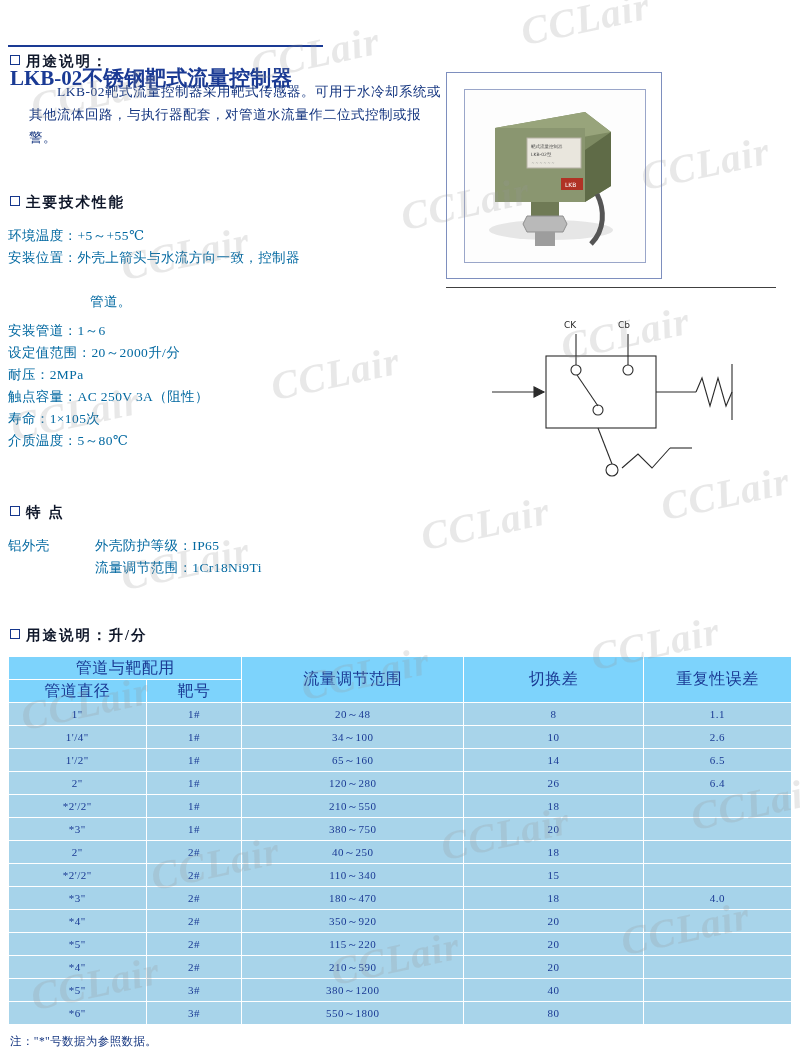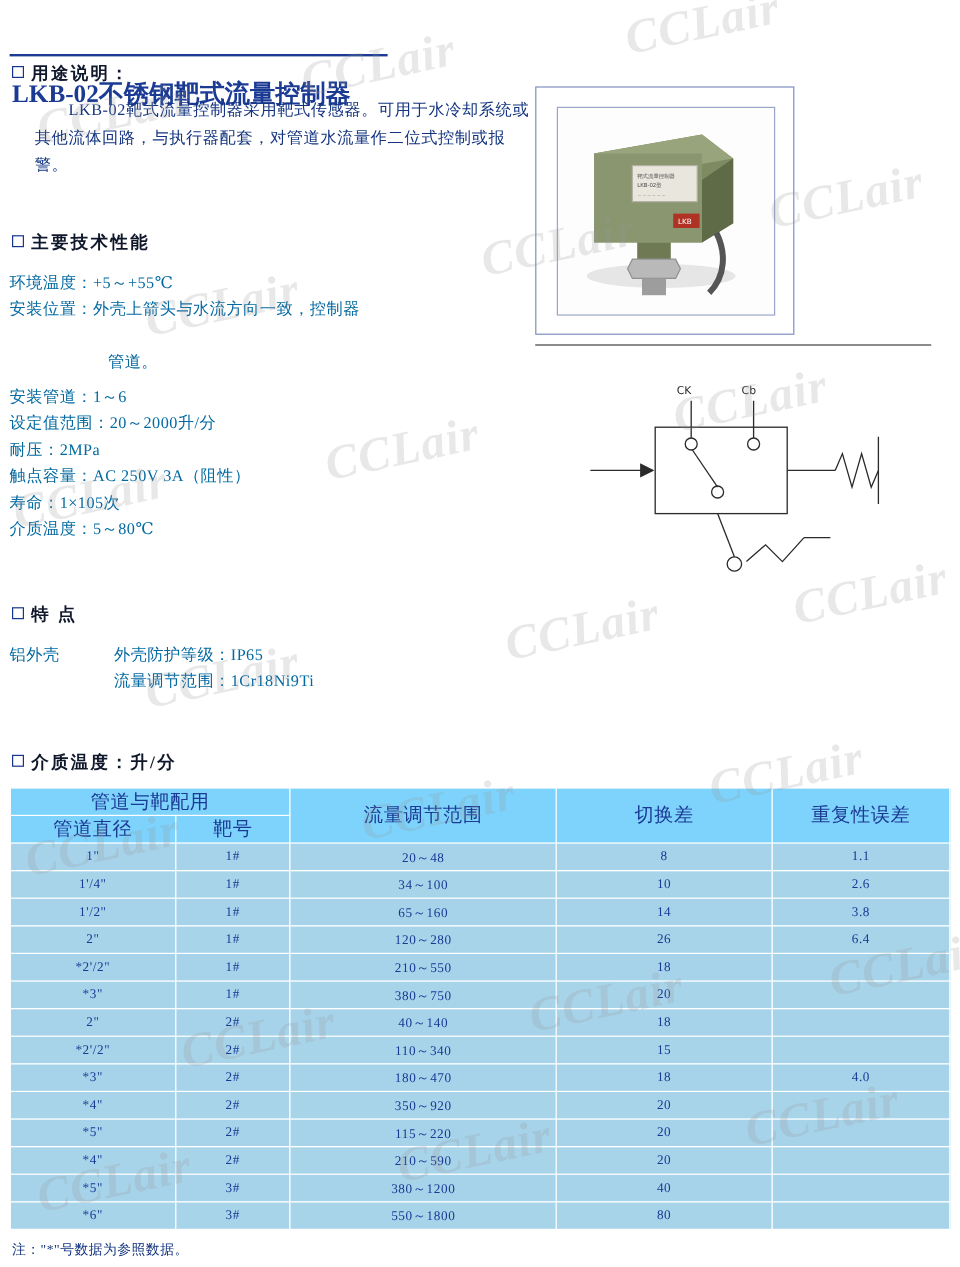--- a/index.html
+++ b/index.html
@@ -180,21 +180,21 @@
   <div class="spec-line" style="left:8px; top:430px;">介质温度：5～80℃</div>
 
   <div class="sect" style="left:10px; top:503px;">
     <span class="box"></span><span>特 点</span>
   </div>
   <div class="spec-line" style="left:8px; top:535px;">铝外壳</div>
   <div class="spec-line" style="left:95px; top:535px;">外壳防护等级：IP65</div>
   <div class="spec-line" style="left:95px; top:557px;">流量调节范围：1Cr18Ni9Ti</div>
 
   <div class="sect" style="left:10px; top:626px;">
-    <span class="box"></span><span>介质温度：升/分</span>
+    <span class="box"></span><span>用途说明：升/分</span>
   </div>
 
   <div class="photo-frame">
     <div class="photo-inner">
       <svg width="180" height="172" viewBox="0 0 180 172">
         <rect x="0" y="0" width="180" height="172" fill="#fdfdfd"></rect>
 
         <ellipse cx="86" cy="140" rx="62" ry="10" fill="#e6e6e6"></ellipse>
 
         <path d="M30 38 L120 22 L146 42 L146 96 L120 112 L30 112 Z" fill="#7d8a62"></path>
@@ -278,21 +278,21 @@
           <td>1#</td>
           <td>34～100</td>
           <td>10</td>
           <td>2.6</td>
         </tr>
         <tr>
           <td>1'/2"</td>
           <td>1#</td>
           <td>65～160</td>
           <td>14</td>
-          <td>3.8</td>
+          <td>6.5</td>
         </tr>
         <tr>
           <td>2"</td>
           <td>1#</td>
           <td>120～280</td>
           <td>26</td>
           <td>6.4</td>
         </tr>
         <tr>
           <td>*2'/2"</td>
@@ -304,21 +304,21 @@
         <tr>
           <td>*3"</td>
           <td>1#</td>
           <td>380～750</td>
           <td>20</td>
           <td></td>
         </tr>
         <tr>
           <td>2"</td>
           <td>2#</td>
-          <td>40～140</td>
+          <td>40～250</td>
           <td>18</td>
           <td></td>
         </tr>
         <tr>
           <td>*2'/2"</td>
           <td>2#</td>
           <td>110～340</td>
           <td>15</td>
           <td></td>
         </tr>

